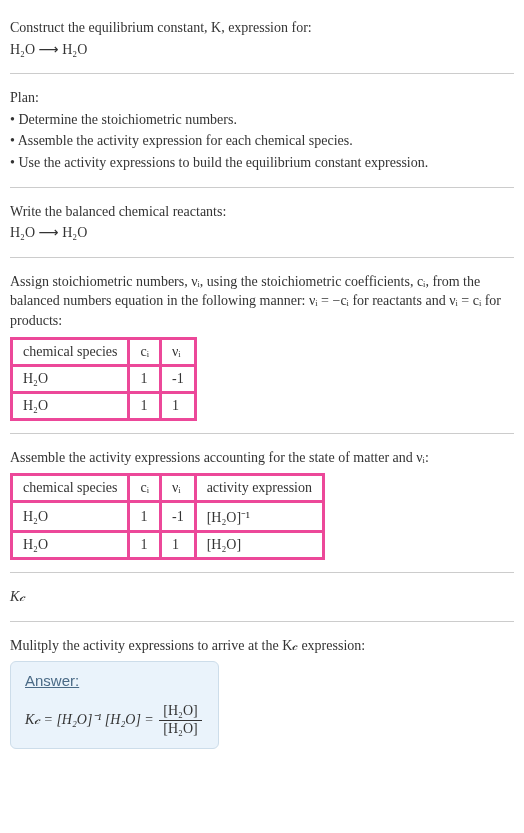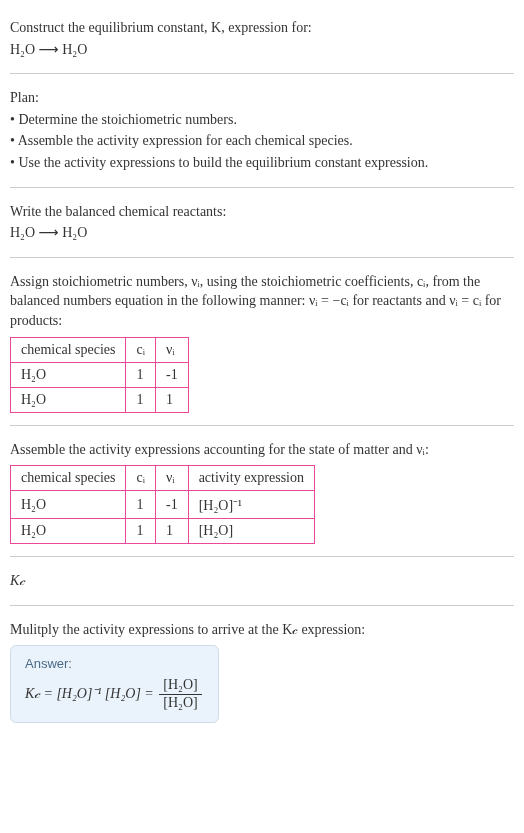--- a/index.html
+++ b/index.html
@@ -23,41 +23,42 @@
   .line {
     margin: 2px 0;
     line-height: 1.4;
     font-family: Liberation Serif, serif;
   }
   table.data {
     border-collapse: collapse;
     margin-top: 6px;
   }
   table.data th, table.data td {
-    border: 1px solid #ec4899;
+    border: 3px solid #ec4899;
     padding: 4px 10px;
     text-align: left;
     font-weight: normal;
   }
   table.data th {
     background: #fff;
   }
   .answer-box {
     display: inline-block;
     background: #eaf3fb;
     border: 1px solid #cdddea;
     border-radius: 6px;
     padding: 10px 14px;
     margin-top: 4px;
   }
   .answer-label {
     font-family: Arial, Helvetica, sans-serif;
-    font-size: 13px;
+    font-size: 15px;
     color: #4a6a86;
-    margin-bottom: 6px;
+    margin-bottom: 14px;
+    text-decoration: underline;
   }
   .frac {
     display: inline-block;
     vertical-align: middle;
     text-align: center;
     margin: 0 2px;
   }
   .frac .num { display:block; border-bottom:1px solid #333; padding:0 4px; line-height:1.2;}
   .frac .den { display:block; padding:0 4px; line-height:1.2;}
   .ital { font-style: italic; }

